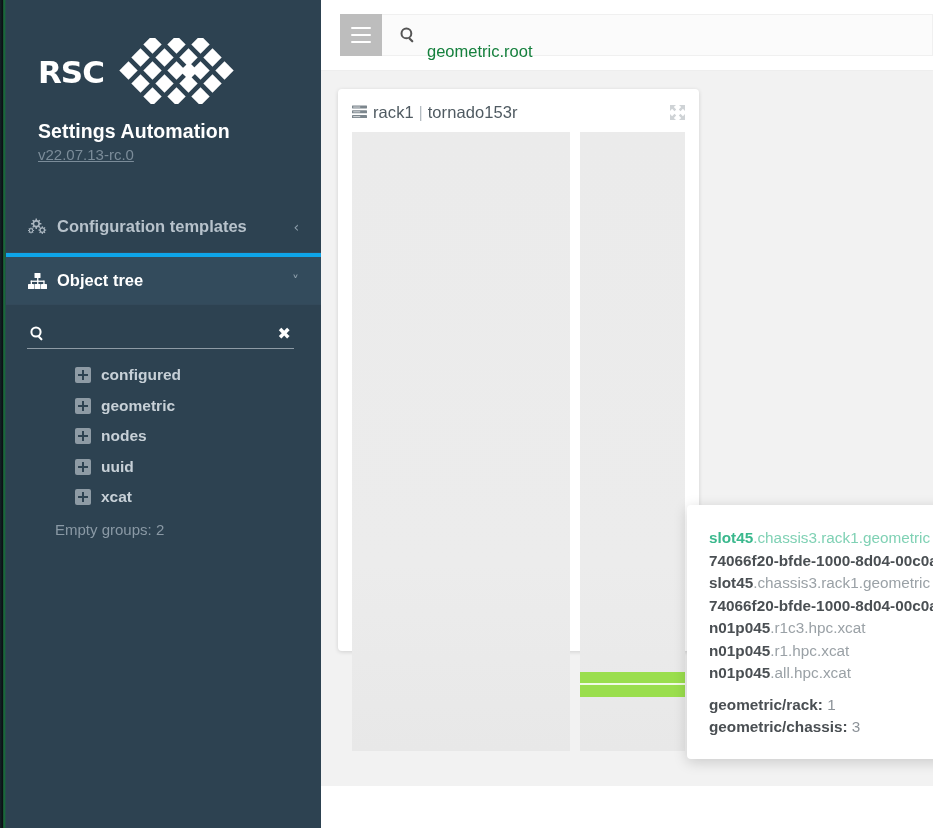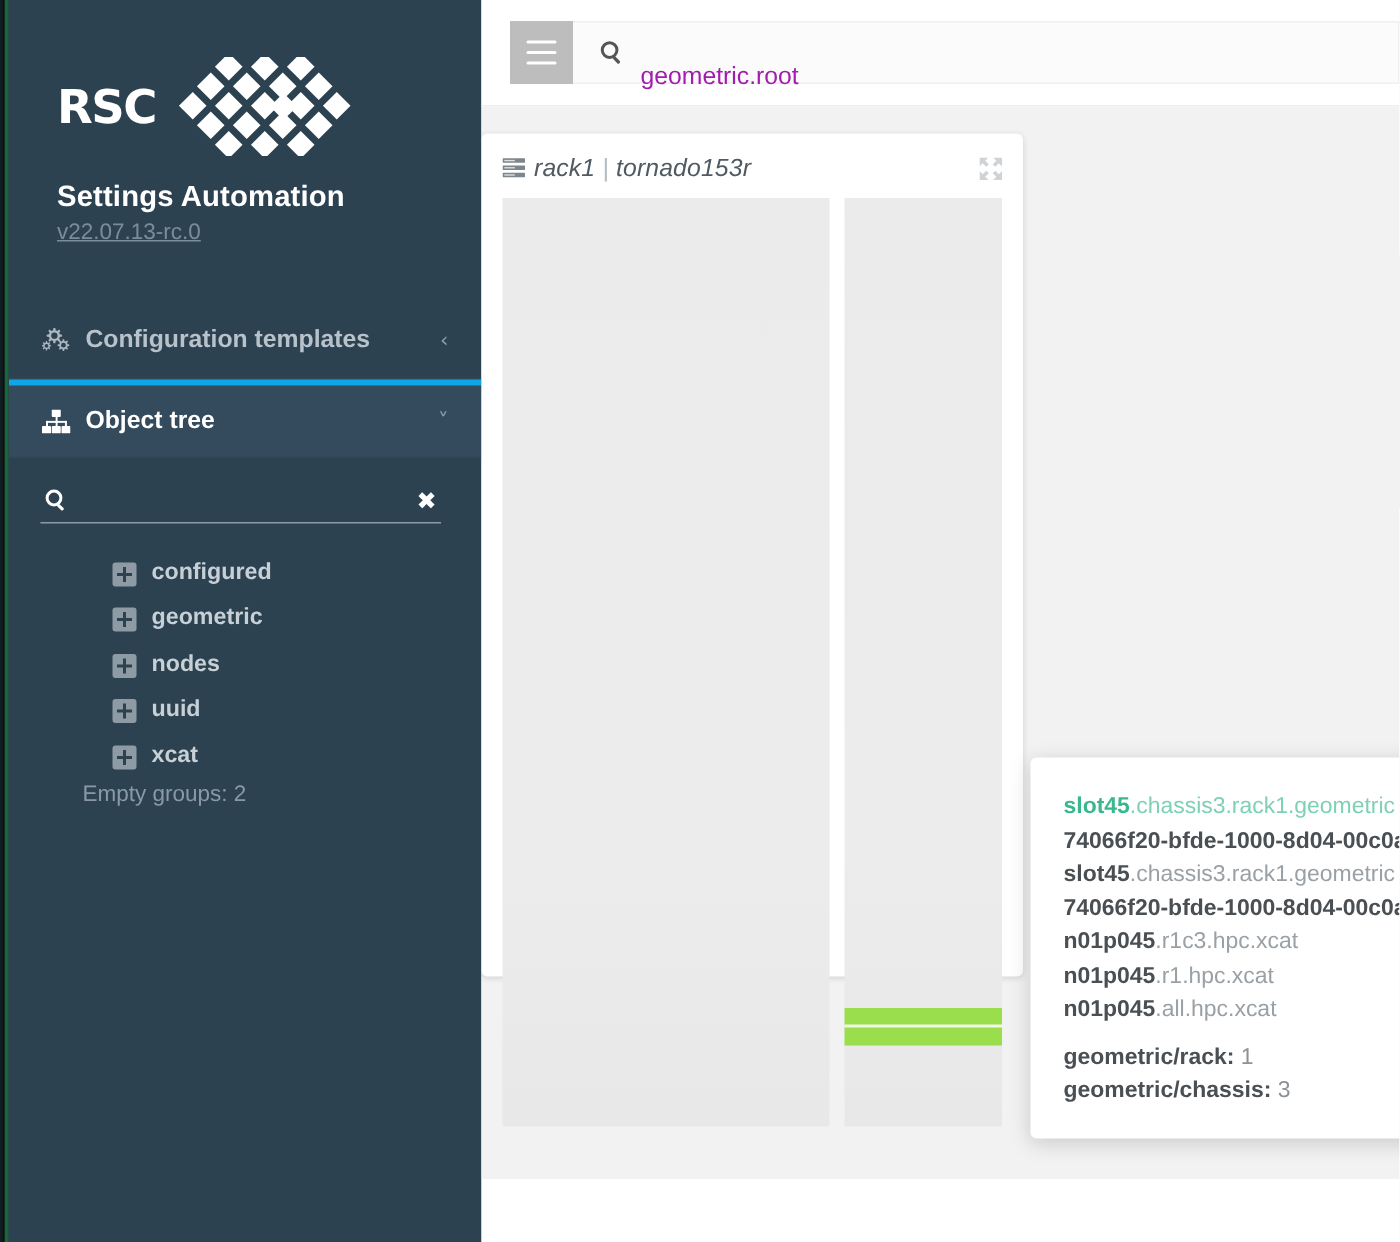--- a/index.html
+++ b/index.html
@@ -137,21 +137,21 @@
     cursor: pointer;
     padding-right: 3px;
     font-family: "DejaVu Sans", sans-serif;
     line-height: 1;
   }
 
   
   .tree-list { margin-top: 11px; padding-left: 29px; }
   .tree-item {
     display: flex;
-    align-items: flex-end;
+    align-items: center;
     height: 30.5px;
     cursor: pointer;
     padding-left: 46px;
   }
   .tree-plus {
     width: 16px; height: 16px;
     background: #8e9ba5;
     border-radius: 2px;
     position: relative;
     margin-right: 10px;
@@ -239,44 +239,43 @@
     background: #fbfbfb;
     display: flex;
     align-items: center;
     padding-left: 18px;
     border: 1px solid #f0f0f0;
     border-left: none;
   }
   .searchfield-icon { display: flex; margin-right: 11px; }
   .searchfield-text {
     font-size: 16.5px;
-    color: #a21caf;
+    color: #15803d;
     font-family: "Liberation Sans", sans-serif;
     margin-top: 32px;
   }
 
   .canvas {
     position: relative;
     background: #f2f2f2;
     height: 715px;
     padding: 18px 0 0 17px;
   }
 
   
   .rack-card {
     position: absolute;
-    left: 0;
+    left: 17px;
     top: 18px;
     width: 361px;
     height: 562px;
     background: #ffffff;
     border-radius: 4px;
     box-shadow: 0 1px 4px rgba(0,0,0,0.14);
     padding: 10px 14px 12px 14px;
-    font-style: italic;
   }
   .rack-head {
     display: flex;
     align-items: center;
     height: 26px;
     margin-bottom: 7px;
   }
   .rack-icon { display:flex; margin-right: 6px; }
   .rack-title {
     font-size: 16.5px;

